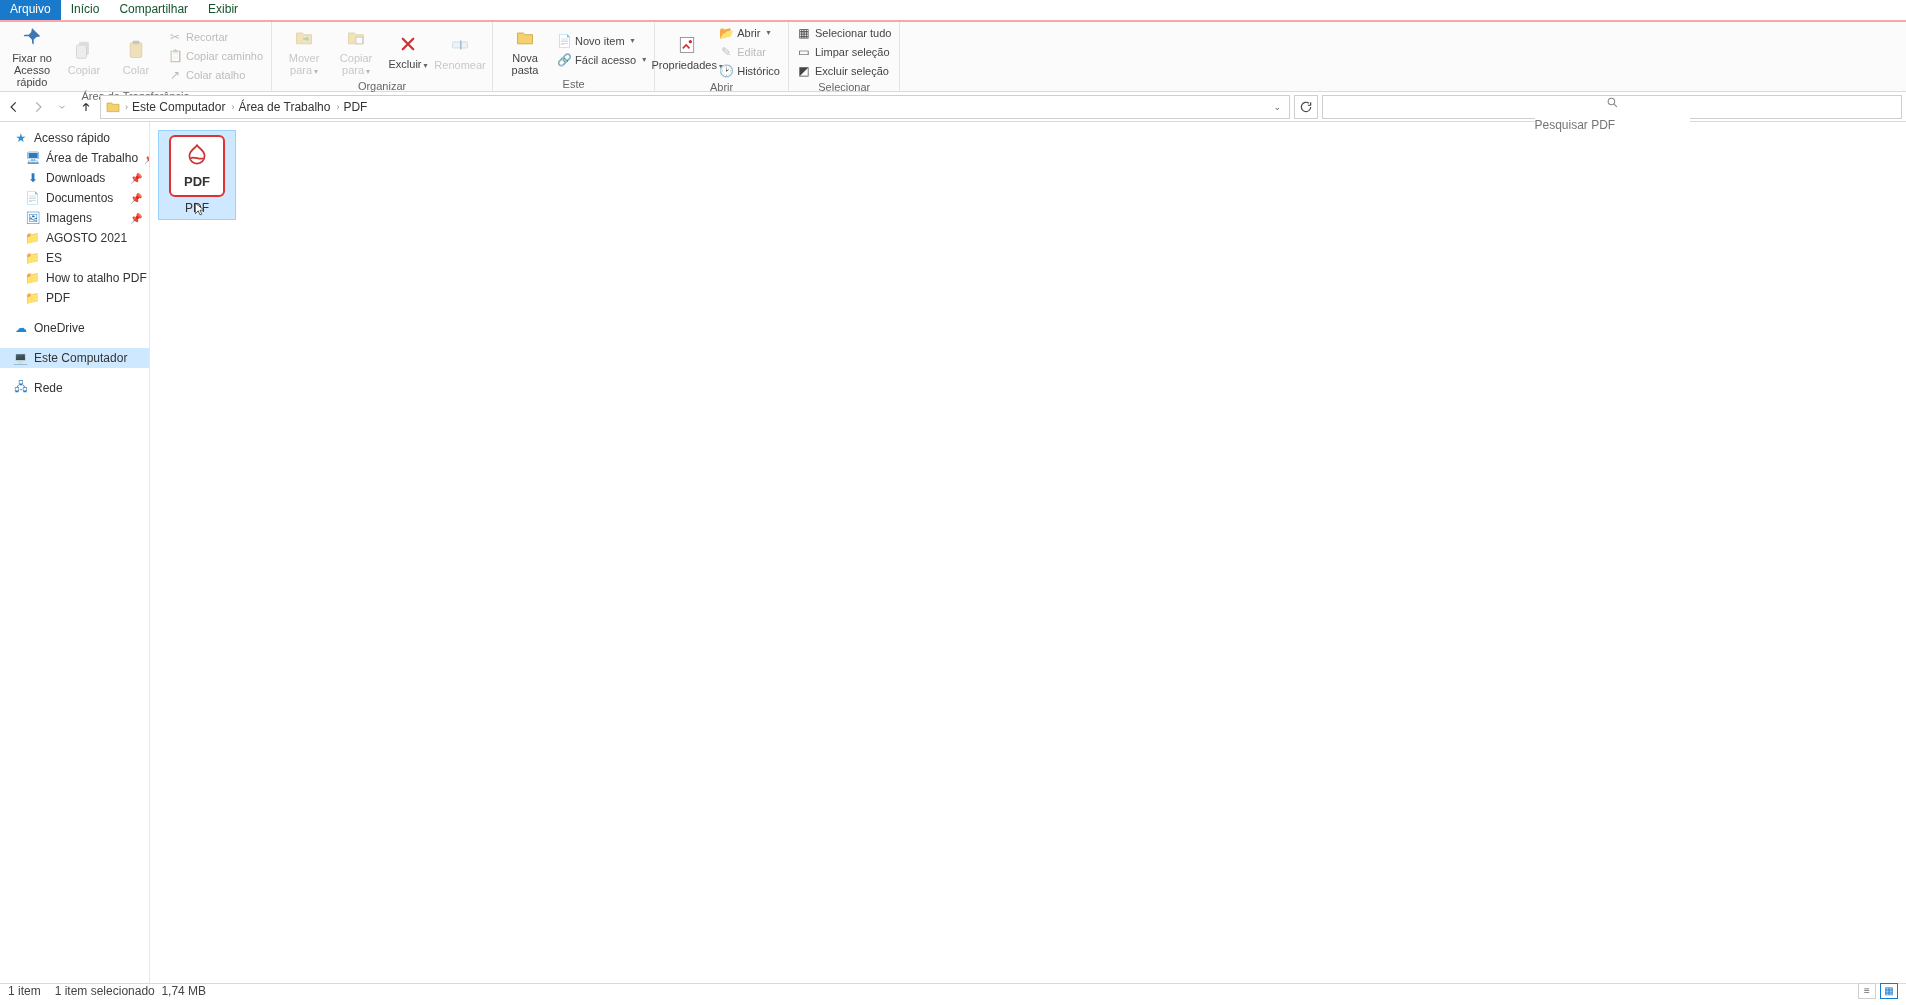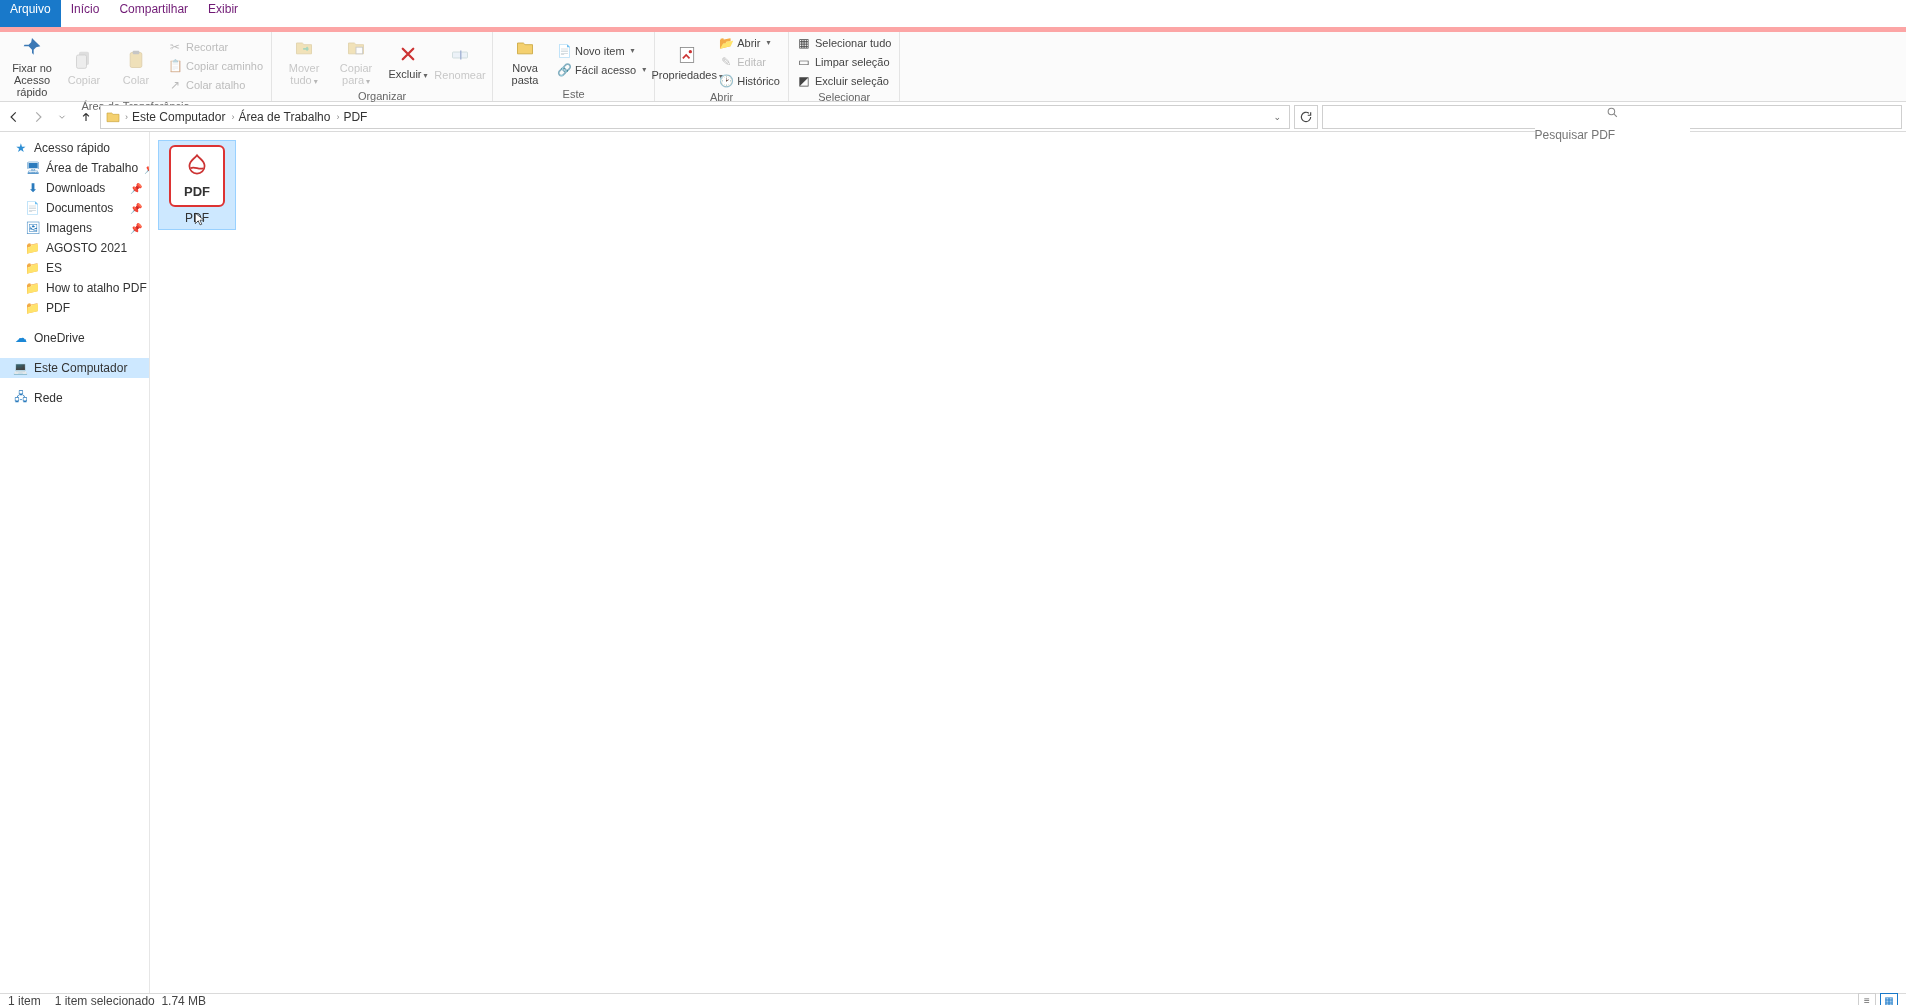--- a/index.html
+++ b/index.html
@@ -1,20 +1,20 @@
 <!DOCTYPE html>
 <html><head>
 <meta charset="utf-8">
 <style>
 * { box-sizing: border-box; margin: 0; padding: 0; font-family: "Segoe UI", Tahoma, sans-serif; }
 html, body { width: 100%; height: 100%; background: #fff; overflow: hidden; font-size: 12px; color: #333; }
 
 
-.tabbar { display: flex; height: 32px; background: #fff; border-bottom: 5px solid #fca5a5; font-size: 12px; }
-.tab { padding: 2px 10px; color: #701a75; cursor: default; }
+.tabbar { display: flex; height: 22px; background: #fff; border-bottom: 2px solid #fca5a5; font-size: 12px; }
+.tab { padding: 2px 10px; color: #14532d; cursor: default; }
 .tab.active { background: #1979ca; color: #fff; }
 
 .ribbon { display: flex; height: 70px; background: #fbfbfb; border-bottom: 1px solid #dadada; }
 .group { display: flex; flex-direction: column; border-right: 1px solid #e4e4e4; padding: 2px 6px 0 6px; }
 .group-row { display: flex; align-items: center; flex: 1; }
 .group-label { font-size: 11px; color: #666; text-align: center; padding: 2px 0 2px 0; }
 
 .big-btn { display: flex; flex-direction: column; align-items: center; justify-content: flex-start; width: 52px; padding-top: 2px; color: #888; font-size: 11px; text-align: center; line-height: 12px; }
 .big-btn.enabled { color: #444; }
 .big-btn .ico { width: 28px; height: 24px; display: flex; align-items: center; justify-content: center; font-size: 18px; }
@@ -131,21 +131,21 @@
 
   <div class="group">
     <div class="group-row">
       <div class="big-btn">
         <span class="ico">
           <svg width="22" height="20" viewBox="0 0 24 24">
               <path d="M3 6h7l2 2h9v11H3z" fill="#e6c46b" stroke="#bfa049"></path>
               <path d="M11 13h6m0 0-2-2m2 2-2 2" stroke="#4a7" stroke-width="2" fill="none"></path>
             </svg>
         </span>
-        <span class="lbl"><span>Mover tudo</span><span class="chev">▾</span></span>
+        <span class="lbl"><span>Mover para</span><span class="chev">▾</span></span>
       </div>
       <div class="big-btn">
         <span class="ico">
           <svg width="22" height="20" viewBox="0 0 24 24">
               <path d="M3 6h7l2 2h9v11H3z" fill="#e6c46b" stroke="#bfa049"></path>
               <rect x="12" y="11" width="8" height="8" fill="#fff" stroke="#888"></rect>
             </svg>
         </span>
         <span class="lbl"><span>Copiar para</span><span class="chev">▾</span></span>
       </div>

